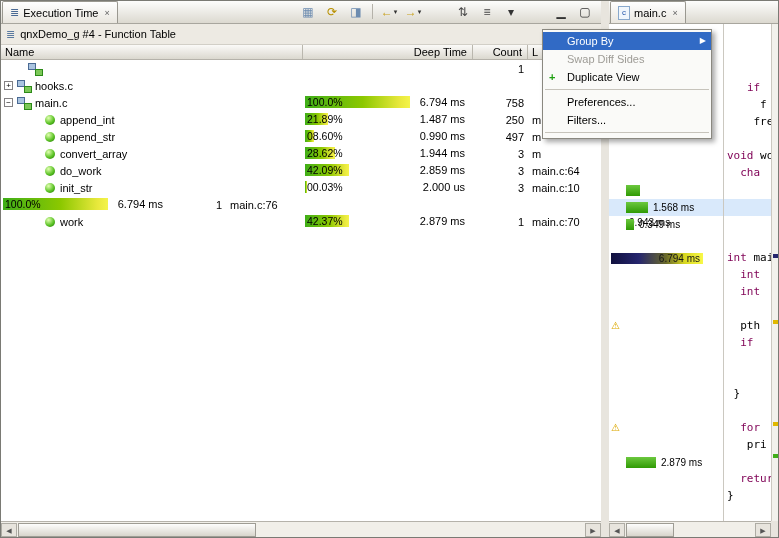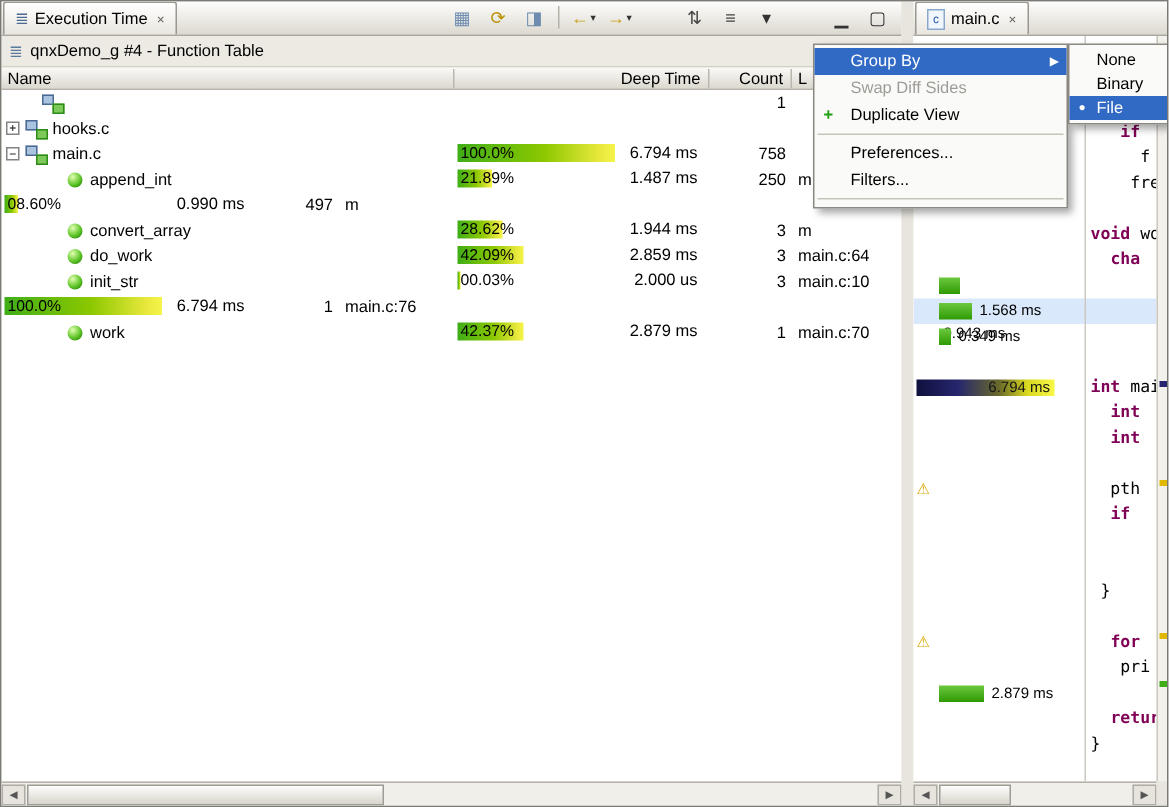--- a/index.html
+++ b/index.html
@@ -25,21 +25,21 @@
   .tsep{width:1px;height:15px;background:#b5b2aa;margin:0 3px 2px 3px;}
   .tgap{width:24px;}
   
   .view-header{position:absolute;left:0;top:23px;width:600px;height:21px;background:#edeae3;
                border-bottom:1px solid #d2cfc7;display:flex;align-items:center;gap:5px;
                padding-left:5px;box-sizing:border-box;}
   .vh-ic{color:#5a7aa0;font-size:11px;}
   
   .thead{position:absolute;left:0;top:44px;width:600px;height:15px;display:flex;
          background:linear-gradient(#fbfaf8,#dbd8cf);border-bottom:1px solid #b5b2aa;
-         box-sizing:border-box;align-items:center;}
+         box-sizing:border-box;}
   .th{border-right:1px solid #bab7ae;padding:1px 5px 0 4px;box-sizing:border-box;overflow:hidden;}
   .th-name{width:302px;}
   .th-time{width:170px;text-align:right;}
   .th-count{width:55px;text-align:right;}
   .th-loc{flex:1;border-right:none;}
   .tbody{position:absolute;left:0;top:59px;width:600px;height:461px;background:#fff;overflow:hidden;}
   .tr{height:17px;display:flex;align-items:center;}
   .td-name{width:302px;display:flex;align-items:center;overflow:hidden;height:17px;}
   .expbox{display:inline-block;width:9px;height:9px;box-sizing:border-box;border:1px solid #848284;
           background:#fff;font-size:8px;line-height:7px;text-align:center;margin-right:4px;flex:none;}
@@ -78,21 +78,21 @@
   .eline.hl{background:#d9e9fb;}
   .ebar{position:absolute;top:3px;height:11px;}
   .ebar.green{left:17px;background:linear-gradient(180deg,#6cc83e,#2f9a04);}
   .ebar.hot{left:2px;background:linear-gradient(90deg,#10103e,#26266e 30%,#6a6a2a 60%,#d8d820 80%,#f8f848);
             color:#141414;font-size:10px;line-height:11px;text-align:right;padding-right:3px;
             box-sizing:border-box;}
   .elabel{position:absolute;top:3px;font-size:10px;line-height:11px;}
   .ewarn{position:absolute;left:2px;top:2px;font-size:10px;color:#dca800;}
   .ecode{position:absolute;left:118px;top:1px;font-family:"DejaVu Sans Mono",monospace;
          font-size:11px;white-space:pre;}
-  .kw{color:#7f0055;font-weight:bold;margin-top:36px;}
+  .kw{color:#7f0055;font-weight:normal;margin-top:36px;}
   .ruler{position:absolute;left:770px;top:23px;width:8px;height:497px;background:#f2f1ec;
          border-left:1px solid #cbc8c0;box-sizing:border-box;}
   .rmark{position:absolute;left:1px;width:5px;height:4px;}
   
   .menu{position:absolute;left:541px;top:28px;width:170px;background:#fafaf8;
         border:1px solid #8a8880;box-shadow:3px 3px 5px rgba(0,0,0,.35);padding:2px 0;
         z-index:30;box-sizing:border-box;}
   .submenu{position:absolute;left:711px;top:28px;width:67px;background:#fafaf8;
            border:1px solid #8a8880;box-shadow:3px 3px 5px rgba(0,0,0,.35);padding:2px 0;
            z-index:31;box-sizing:border-box;}
@@ -213,20 +213,25 @@
         </div>
         <div class="td-time">
           <div class="pbar" style="width: 23px;"></div>
           <span class="ptext">21.89%</span>
           <span class="ttime">1.487 ms</span>
         </div>
         <div class="td-count">250</div>
         <div class="td-loc">m</div>
       </div>
       <div class="tr">
+        <div class="td-name">
+          <span style="display: inline-block; width: 44px; flex: 0 0 auto;"></span>
+          <span class="ic-ball"></span>
+          <span>append_str</span>
+        </div>
         <div class="td-time">
           <div class="pbar" style="width: 9px;"></div>
           <span class="ptext">08.60%</span>
           <span class="ttime">0.990 ms</span>
         </div>
         <div class="td-count">497</div>
         <div class="td-loc">m</div>
       </div>
       <div class="tr">
         <div class="td-name">
@@ -404,19 +409,14 @@
   <div class="menu" id="menu">
       <div class="mi hl"><span>Group By</span><span class="arr">▶</span></div>
       <div class="mi dis"><span>Swap Diff Sides</span></div>
       <div class="mi"><span class="mic" style="color: rgb(30, 160, 16);">+</span><span>Duplicate View</span></div>
       <div class="msep"></div>
       <div class="mi"><span>Preferences...</span></div>
       <div class="mi"><span>Filters...</span></div>
       <div class="msep"></div>
     </div>
 
-  <div class="submenu" id="submenu">
-      <div class="smi"><span>None</span></div>
-      <div class="smi"><span>Binary</span></div>
-      <div class="smi hl"><span class="dot">●</span><span>File</span></div>
-    </div>
 
 </div>
 
 </body></html>

